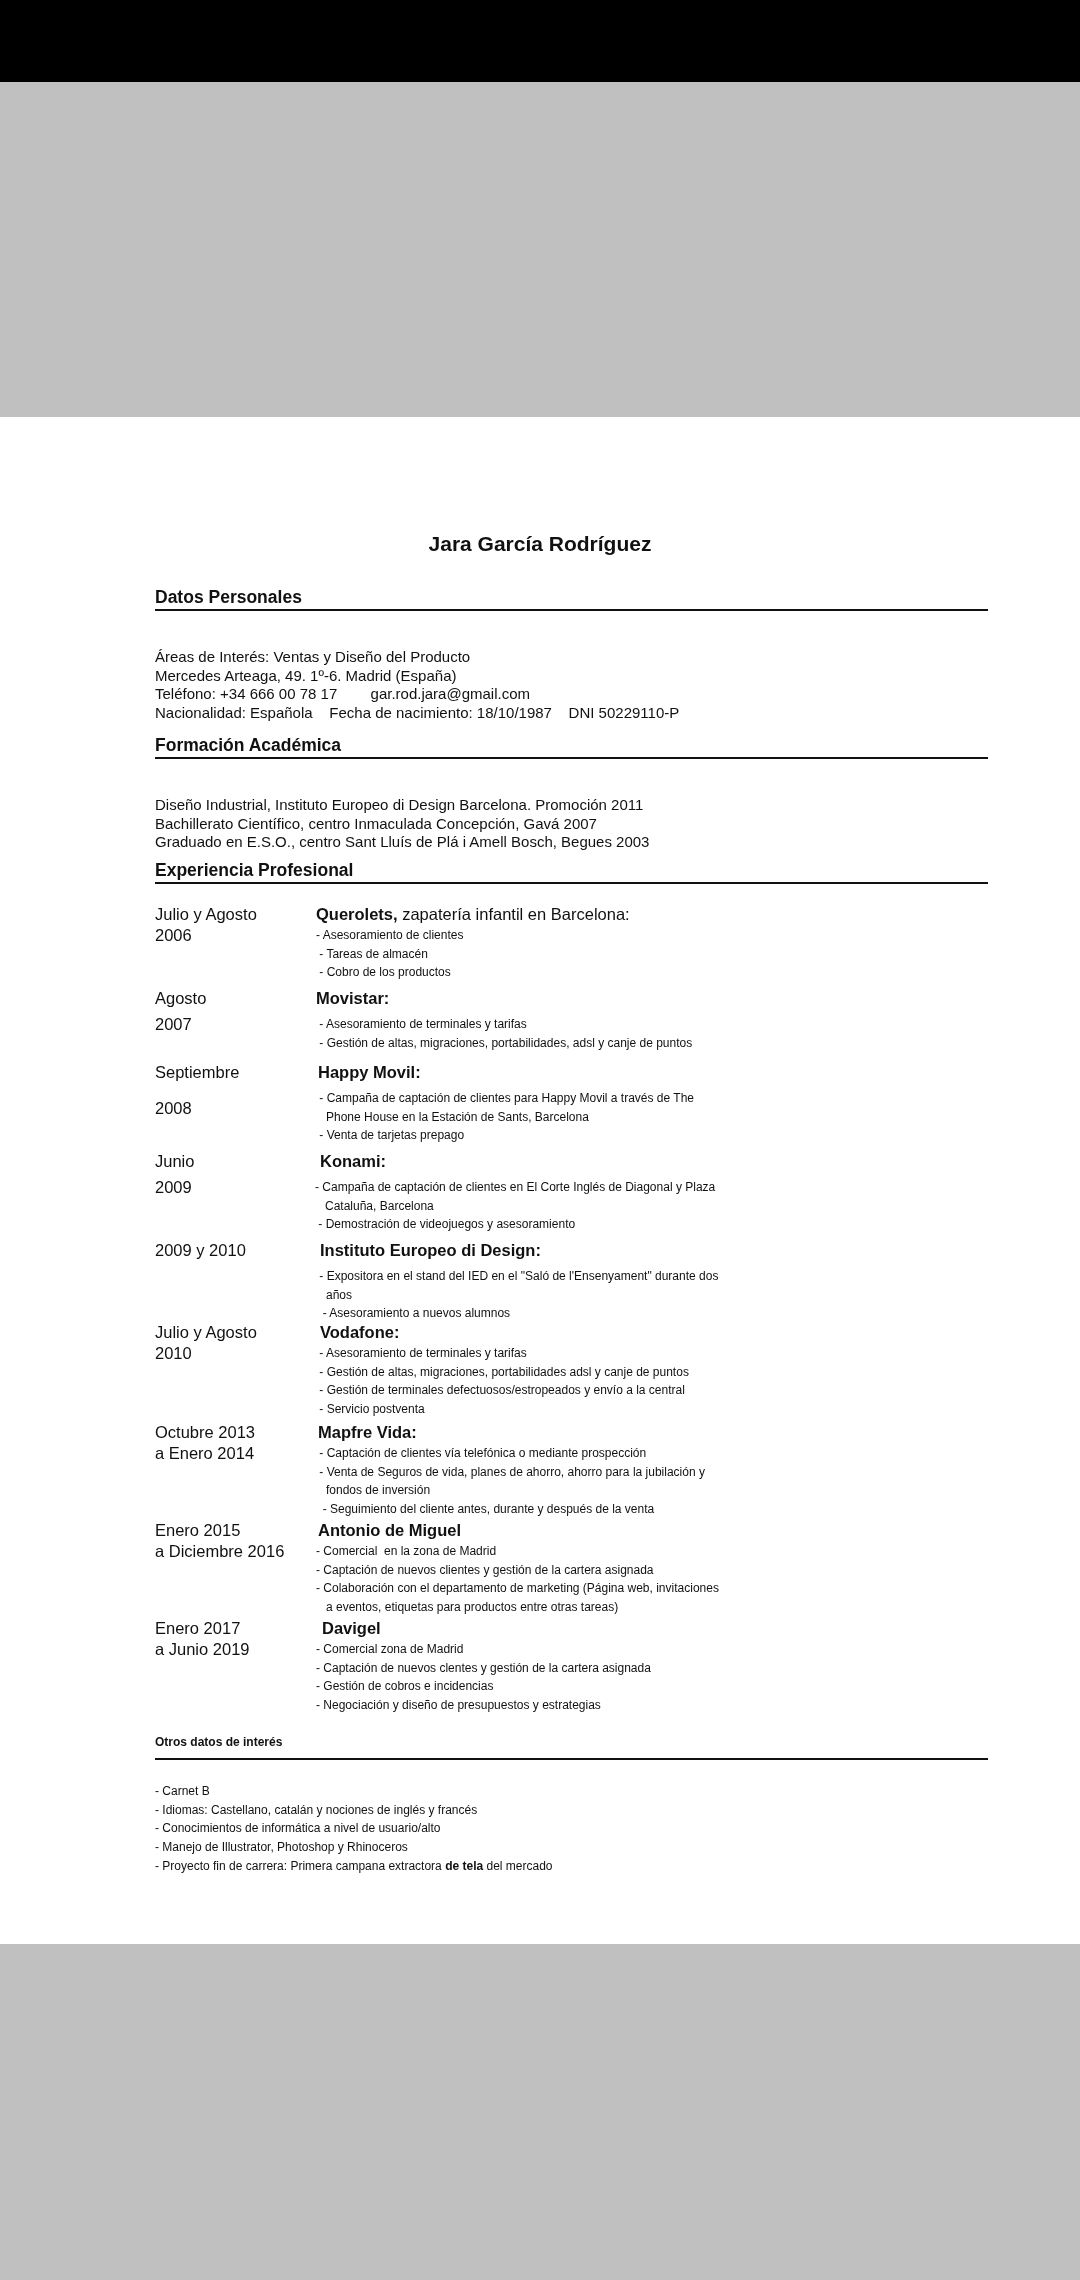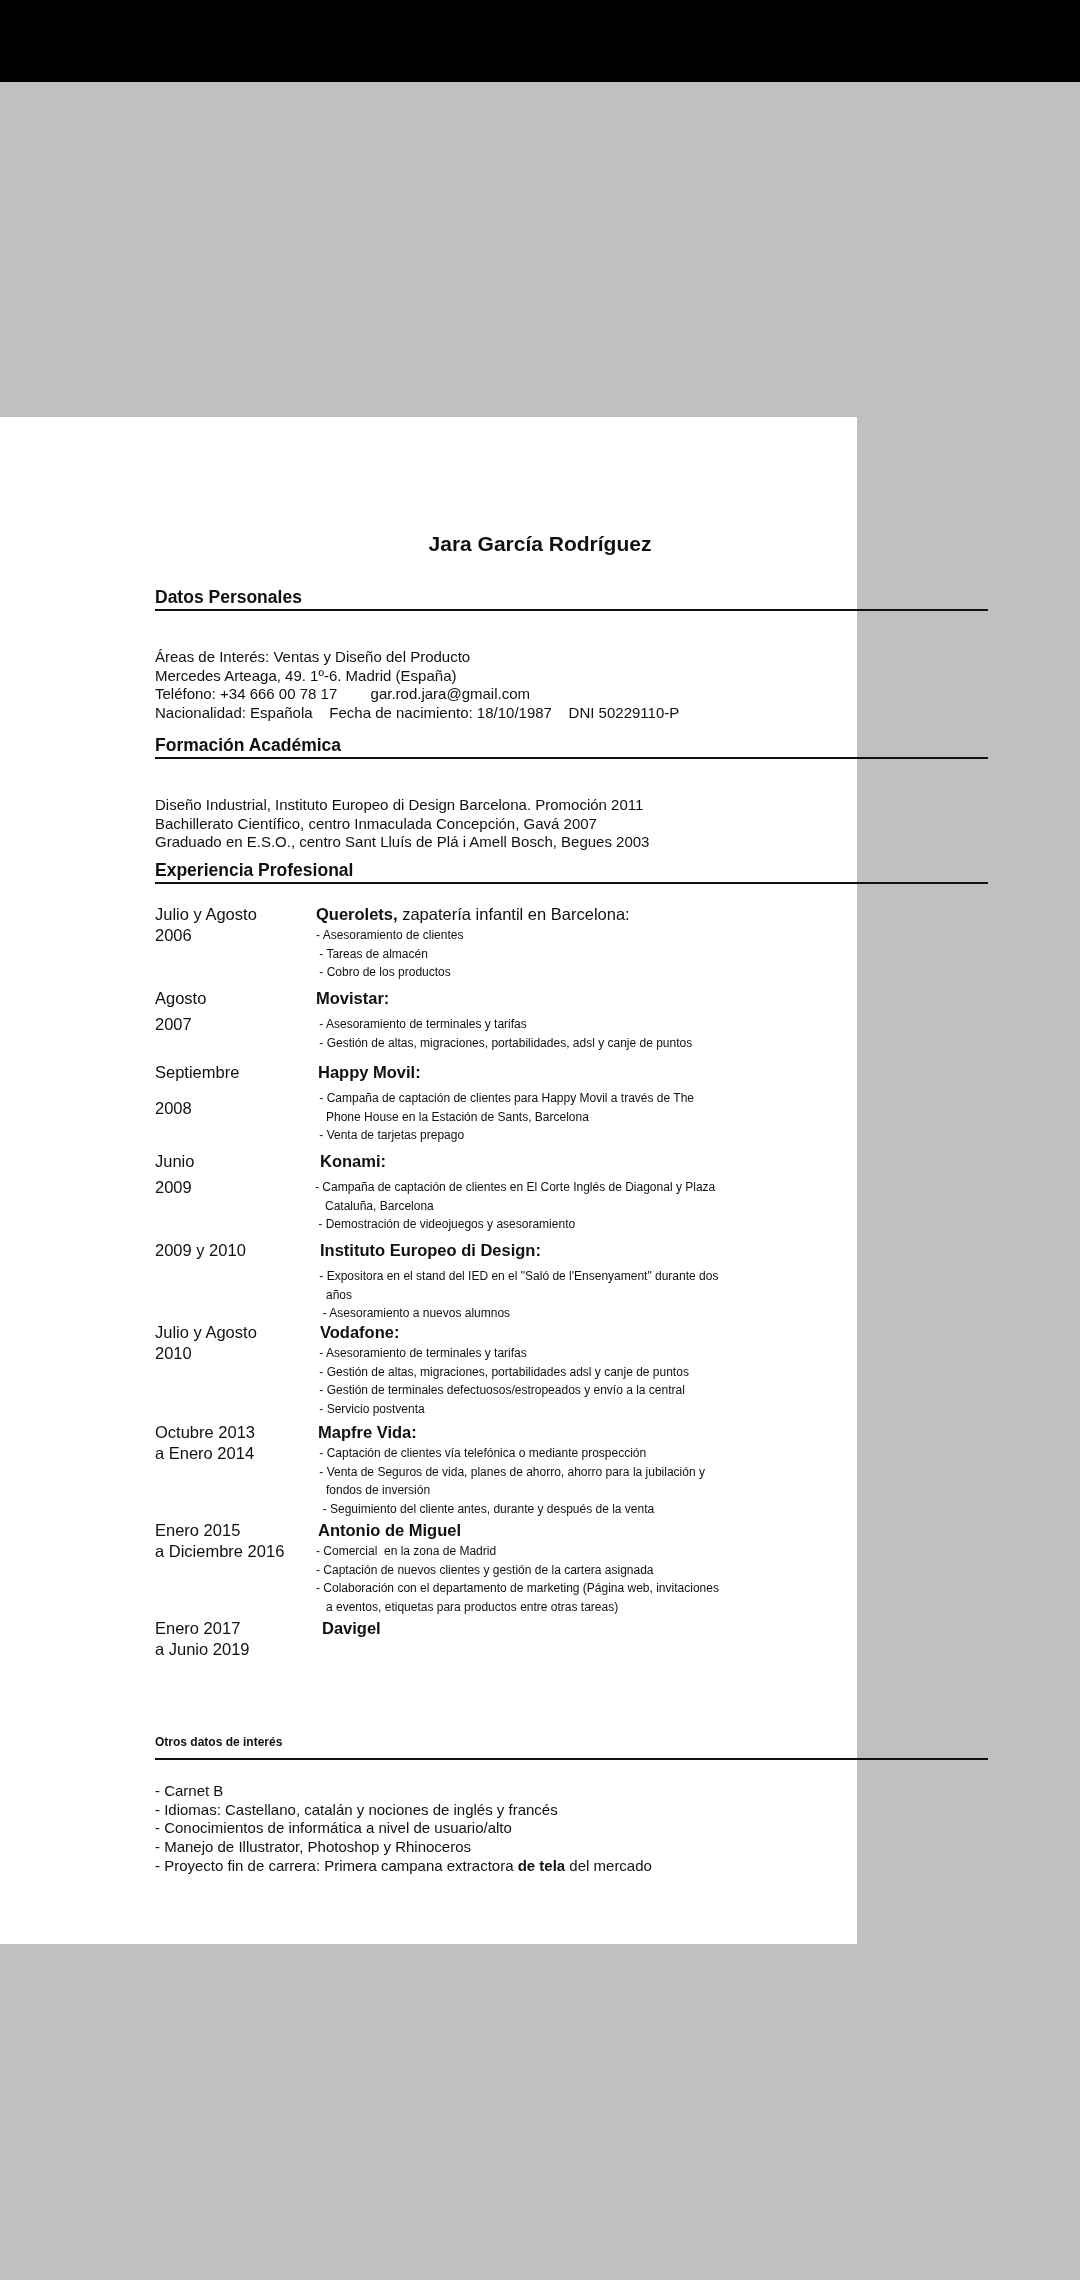--- a/index.html
+++ b/index.html
@@ -3,32 +3,32 @@
 <meta charset="utf-8">
 <style>
   html, body { margin: 0; padding: 0; }
   body {
     width: 1080px; height: 2280px; position: relative; overflow: hidden;
     background: #c0c0c0;
     font-family: "Liberation Sans", "DejaVu Sans", sans-serif;
     color: #111;
   }
   .topbar { position: absolute; left: 0; top: 0; width: 1080px; height: 82px; background: #000; }
-  .page { position: absolute; left: 0; top: 417px; width: 857px; height: 1527px; background: #fff; }
+  .page { position: absolute; left: 0; top: 417px; width: 1080px; height: 1527px; background: #fff; }
   .abs { position: absolute; white-space: nowrap; }
   .title { font-size: 21px; font-weight: bold; left: 0; width: 1080px; text-align: center; top: 115px; }
   .sec-h { font-size: 17.5px; font-weight: bold; left: 155px; }
   .rule { position: absolute; left: 155px; width: 833px; height: 2px; background: #111; }
   .line { font-size: 15px; left: 155px; line-height: 18.5px; margin-top: 16px; }
   .date { font-size: 16.5px; left: 155px; line-height: 21px; }
   .co { font-size: 16.5px; left: 316px; line-height: 21px; }
   .co b { font-weight: bold; }
   .bul { font-size: 12px; left: 316px; line-height: 18.7px; }
   .bul div { white-space: pre; }
-  .oth { font-size: 15px; left: 155px; line-height: 18.7px; }
+  .oth { font-size: 12px; left: 155px; line-height: 18.7px; }
   .oth div { white-space: pre; }
 </style>
 </head>
 <body>
 
 <div class="topbar"></div>
 
 <div class="page">
 
   <div class="abs title">Jara García Rodríguez</div>
@@ -136,20 +136,26 @@
     <div>- Captación de nuevos clientes y gestión de la cartera asignada</div>
     <div>- Colaboración con el departamento de marketing (Página web, invitaciones</div>
     <div>   a eventos, etiquetas para productos entre otras tareas)</div>
   </div>
 
   <div class="abs date" style="top:1201px">
     <div>Enero 2017</div>
     <div>a Junio 2019</div>
   </div>
   <div class="abs co" style="top:1201px; left:322px"><b>Davigel</b></div>
+  <div class="abs bul" style="top:1223px">
+    <div>- Comercial zona de Madrid</div>
+    <div>- Captación de nuevos clentes y gestión de la cartera asignada</div>
+    <div>- Gestión de cobros e incidencias</div>
+    <div>- Negociación y diseño de presupuestos y estrategias</div>
+  </div>
 
   <div class="abs sec-h" style="top:1318px; font-size:12px">Otros datos de interés</div>
   <div class="rule" style="top:1341px"></div>
   <div class="abs oth" style="top:1365px">
     <div>- Carnet B</div>
     <div>- Idiomas: Castellano, catalán y nociones de inglés y francés</div>
     <div>- Conocimientos de informática a nivel de usuario/alto</div>
     <div>- Manejo de Illustrator, Photoshop y Rhinoceros</div>
     <div><span>- Proyecto fin de carrera: Primera campana extractora </span><b>de tela</b><span> del mercado</span></div>
   </div>

